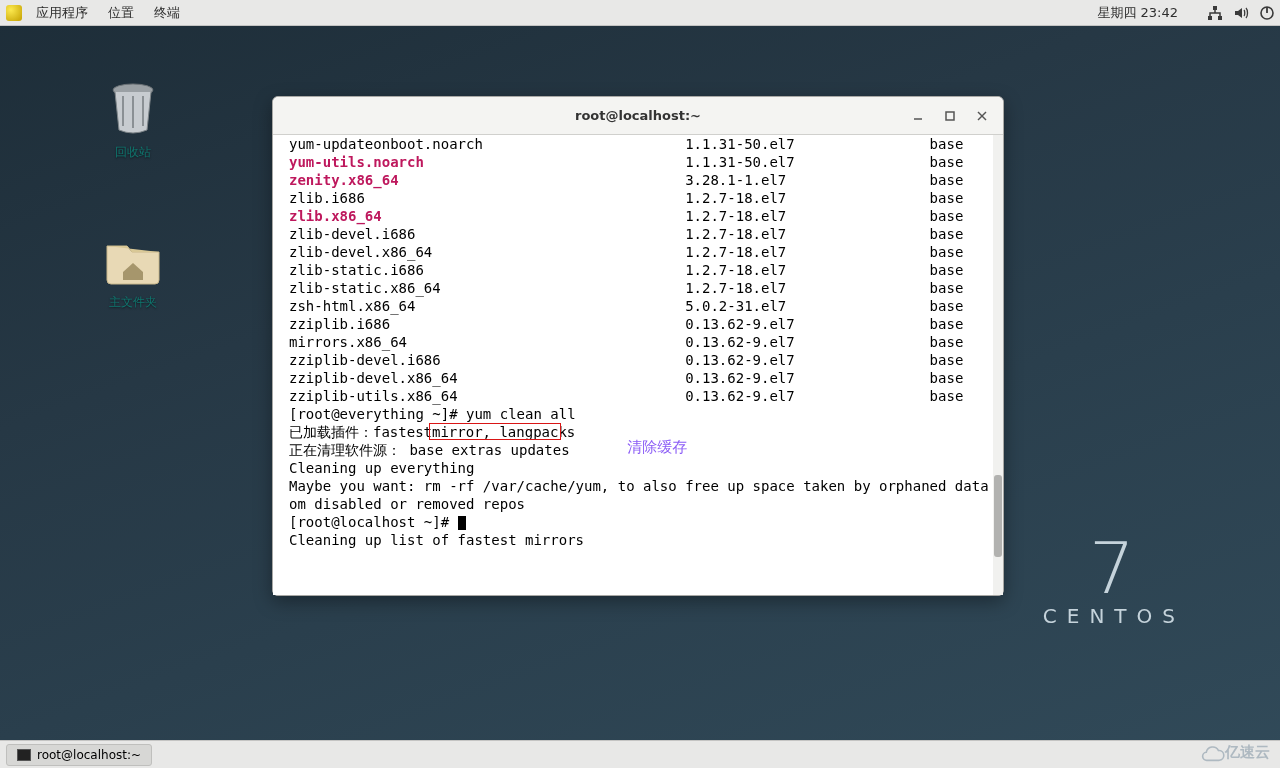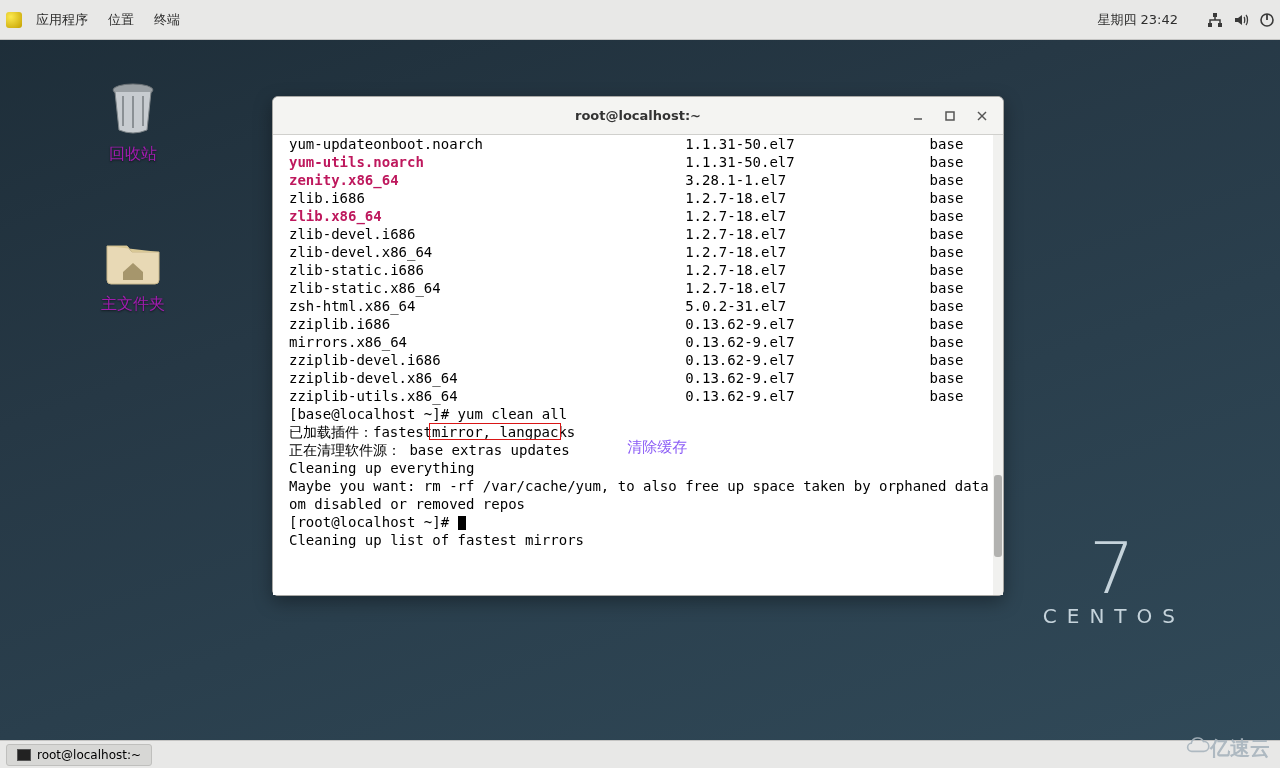--- a/index.html
+++ b/index.html
@@ -4,32 +4,32 @@
 <style>
 * { margin: 0; padding: 0; box-sizing: border-box; }
 body {
   width: 1280px; height: 768px;
   background: linear-gradient(160deg, #1d2d38 0%, #263845 35%, #2a3f4d 60%, #314a59 100%);
   font-family: "DejaVu Sans", sans-serif;
   overflow: hidden; position: relative;
 }
 
 .top-panel {
-  position: absolute; top: 0; left: 0; right: 0; height: 40px;
+  position: absolute; top: 0; left: 0; right: 0; height: 26px;
   background: #e8e8e7; border-bottom: 1px solid #c4c4c3;
   display: flex; align-items: center; font-size: 13px; color: #2e2e2e;
 }
 .top-panel .menu-item { padding: 0 10px; cursor: pointer; }
 .top-panel .logo { width: 16px; height: 16px; margin-left: 6px; margin-right: 4px;
   background: radial-gradient(circle at 30% 30%, #fce94f, #c4a000); border-radius: 3px; }
 .top-panel .spacer { flex: 1; }
 .top-panel .sys-icon { width: 16px; height: 16px; margin: 0 5px; fill:#3a3a3a; }
 .top-panel .clock { margin: 0 24px; }
 
-.desktop-icon { position: absolute; width: 90px; text-align: center; color: #a21caf; font-size: 16px; }
+.desktop-icon { position: absolute; width: 90px; text-align: center; color: #0f766e; font-size: 12px; }
 .desktop-icon .icon-box { width: 60px; height: 60px; margin: 0 auto 6px; }
 .desktop-icon .label { text-shadow: 0 1px 2px rgba(0,0,0,.6); }
 
 .window {
   position: absolute; left: 272px; top: 96px; width: 732px; height: 500px;
   background: #fff; border: 1px solid #a8a8a5; border-radius: 6px;
   box-shadow: 0 6px 18px rgba(0,0,0,.35); display: flex; flex-direction: column;
 }
 .titlebar { height: 38px; background: #f4f4f2; border-bottom: 1px solid #d0d0cd;
   border-radius: 6px 6px 0 0; display: flex; align-items: center; position: relative; }
@@ -53,22 +53,22 @@
 .brand { position:absolute; right:95px; bottom:140px; text-align:center; color:#c5d3db; }
 .brand .seven { font-size:72px; font-weight:200; letter-spacing:4px; }
 .brand .centos { font-size:20px; letter-spacing:10px; margin-top:-6px; }
 
 .task-panel { position:absolute; left:0; bottom:0; right:0; height:28px; background:#e8e8e7;
   border-top:1px solid #c4c4c3; display:flex; align-items:center; font-size:12px; }
 .task-btn { display:flex; align-items:center; gap:6px; background:#d7d7d5; border:1px solid #bfbfbd;
   height:22px; margin-left:6px; padding:0 10px; border-radius:3px; cursor:pointer; }
 .task-btn .term-icon { width:14px; height:12px; border:1px solid #555; background:#222; }
 
-.watermark { position:absolute; right:10px; bottom:6px; font-size:20px; color:#a8b4bd;
-  font-weight:600; opacity:.9; display:flex; align-items:flex-start; }
+.watermark { position:absolute; right:10px; bottom:6px; font-size:15px; color:#a8b4bd;
+  font-weight:600; opacity:.9; display:flex; align-items:center; }
 .watermark svg { width:26px; height:18px; fill:#a8b4bd; }
 </style>
 </head>
 <body>
 
 <div class="top-panel">
   <div class="logo"></div>
   <div class="menu-item">应用程序</div>
   <div class="menu-item">位置</div>
   <div class="menu-item">终端</div>
@@ -148,21 +148,21 @@
       <div class="row"><span>zlib-devel.i686                                </span><span>1.2.7-18.el7                 </span><span>base</span></div>
       <div class="row"><span>zlib-devel.x86_64                              </span><span>1.2.7-18.el7                 </span><span>base</span></div>
       <div class="row"><span>zlib-static.i686                               </span><span>1.2.7-18.el7                 </span><span>base</span></div>
       <div class="row"><span>zlib-static.x86_64                             </span><span>1.2.7-18.el7                 </span><span>base</span></div>
       <div class="row"><span>zsh-html.x86_64                                </span><span>5.0.2-31.el7                 </span><span>base</span></div>
       <div class="row"><span>zziplib.i686                                   </span><span>0.13.62-9.el7                </span><span>base</span></div>
       <div class="row"><span>mirrors.x86_64                                 </span><span>0.13.62-9.el7                </span><span>base</span></div>
       <div class="row"><span>zziplib-devel.i686                             </span><span>0.13.62-9.el7                </span><span>base</span></div>
       <div class="row"><span>zziplib-devel.x86_64                           </span><span>0.13.62-9.el7                </span><span>base</span></div>
       <div class="row"><span>zziplib-utils.x86_64                           </span><span>0.13.62-9.el7                </span><span>base</span></div>
-      <div class="row"><span>[base@localhost ~]</span><span id="cmdspan"># yum clean all</span></div>
+      <div class="row"><span>[root@everything ~]</span><span id="cmdspan"># yum clean all</span></div>
       <div class="row">已加载插件：fastestmirror, langpacks</div>
       <div class="row">正在清理软件源： base extras updates</div>
       <div class="row">Cleaning up everything</div>
       <div class="row">Maybe you want: rm -rf /var/cache/yum, to also free up space taken by orphaned data fr</div>
       <div class="row">om disabled or removed repos</div>
       <div class="row">[root@localhost ~]# <span class="cursor-block"></span></div>
       <div class="row">Cleaning up list of fastest mirrors</div>
     <div class="scrollbar">
       <div class="thumb" style="top:340px; height:82px"></div>
     </div>

